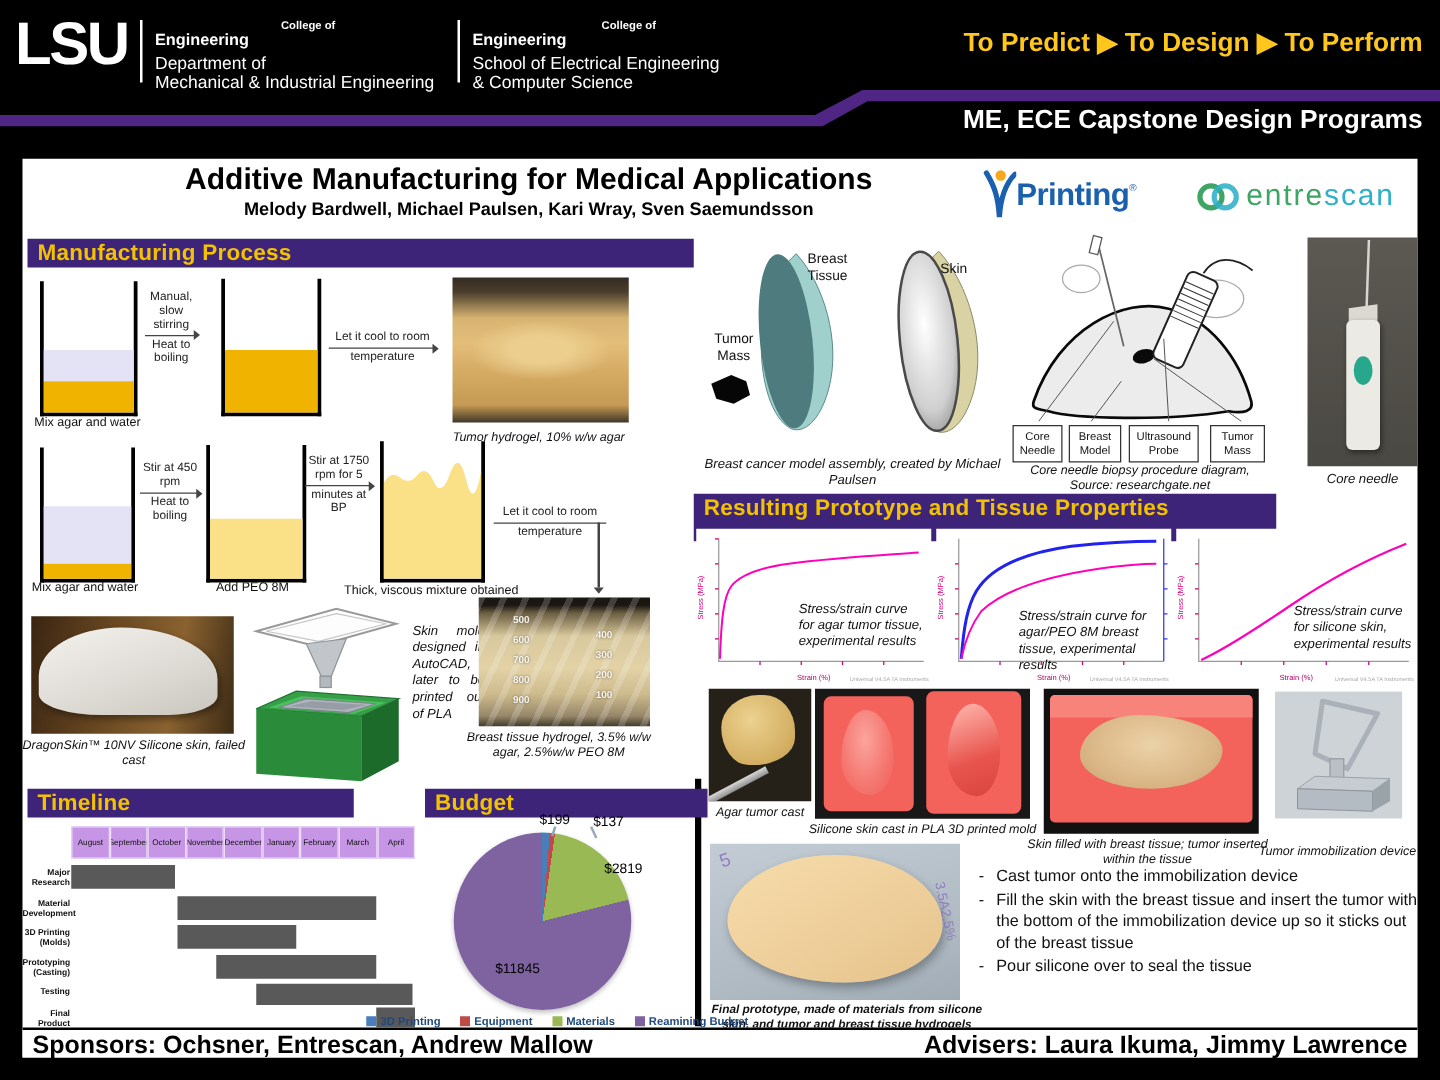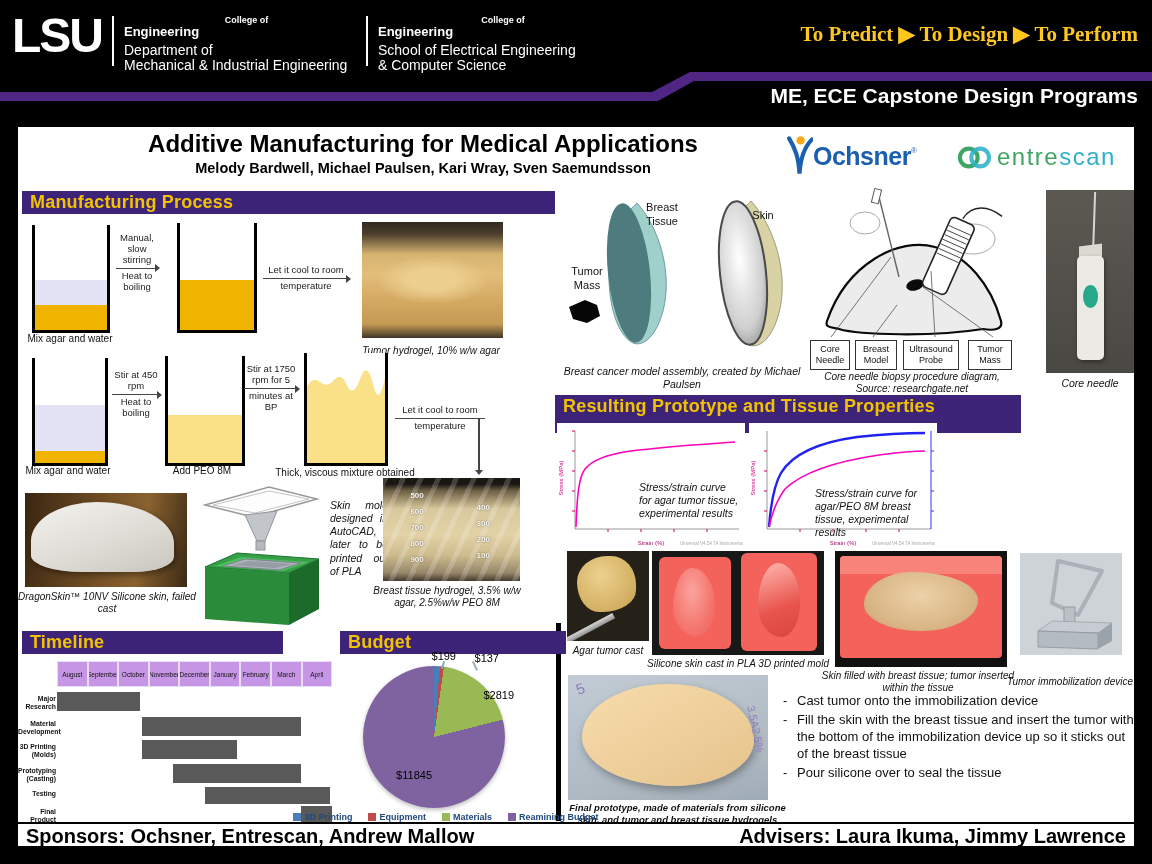--- a/index.html
+++ b/index.html
@@ -7,21 +7,21 @@
          font-family:"Liberation Sans",sans-serif;color:#111;}
   .abs{position:absolute;}
 
   
   .lsu{font-weight:900;font-size:48px;color:#fff;letter-spacing:-2px;}
   .hsep{width:2px;background:#fff;}
   .hblk{color:#fff;line-height:1.12;}
   .hcol1{font-size:9px;font-weight:bold;text-align:center;}
   .hcol2{font-size:13px;font-weight:bold;margin-bottom:3px;}
   .hname{font-size:14px;font-weight:normal;}
-  .motto{font-size:21px;font-weight:bold;color:#ffc71e;text-align:right;font-family:Liberation Serif, serif;}
+  .motto{font-size:21px;font-weight:bold;color:#ffc71e;text-align:right;}
   .program{font-size:21px;font-weight:bold;color:#fff;text-align:right;}
 
   
   .poster{position:absolute;left:18px;top:127px;width:1116px;height:719px;background:#fff;}
   .ptitle{font-size:24px;font-weight:bold;text-align:center;color:#000;}
   .pauthors{font-size:14.5px;font-weight:bold;text-align:center;color:#000;}
   .secthdr{background:#3d2478;color:#f2c200;font-weight:bold;font-size:18px;line-height:23px;
            padding-left:8px;letter-spacing:.2px;}
 
   
@@ -107,21 +107,21 @@
   <div class="poster">
 
     <div class="abs ptitle" style="left:0;top:3px;width:810px;">Additive Manufacturing for Medical Applications</div>
     <div class="abs pauthors" style="left:0;top:33px;width:810px;">Melody Bardwell, Michael Paulsen, Kari Wray, Sven Saemundsson</div>
 
     <div class="abs" style="left:768px;top:8px;display:flex;align-items:center;">
       <svg width="27" height="42" viewBox="0 0 26 40">
         <path d="M3,3 C9,13 12,21 13,37 C14,21 18,11 25,4" stroke="#1b5faf" stroke-width="4" fill="none" stroke-linecap="round"></path>
         <circle cx="14" cy="5" r="4" fill="#f7a81b"></circle>
       </svg>
-      <span style="font-size:25px;font-weight:bold;color:#1b5faf;letter-spacing:-0.5px;">Ochsner</span>
+      <span style="font-size:25px;font-weight:bold;color:#1b5faf;letter-spacing:-0.5px;">Printing</span>
       <span style="font-size:8px;color:#1b5faf;vertical-align:top;margin-top:-12px;">®</span>
     </div>
     <div class="abs" style="left:938px;top:16px;display:flex;align-items:center;gap:3px;">
       <svg width="38" height="27" viewBox="0 0 36 26">
         <circle cx="12" cy="13" r="8.5" stroke="#3fa564" stroke-width="4" fill="none"></circle>
         <circle cx="23" cy="13" r="8.5" stroke="#2fb0c9" stroke-width="4" fill="none" opacity="0.88"></circle>
       </svg>
       <span style="font-size:24px;letter-spacing:1.5px;">
         <span style="color:#3fa564;">entre</span><span style="color:#2fb0c9;">scan</span>
       </span>
@@ -297,20 +297,31 @@
         <path d="M182,88 h3 M182,68 h3 M182,48 h3 M182,28 h3" stroke="#33f" stroke-width="1"></path>
         <path d="M20,104 C22,78 25,62 32,50 C44,30 72,19 108,14 C136,11 160,10 176,10" stroke="#2222ee" stroke-width="2.4" fill="none"></path>
         <path d="M20,104 C23,90 27,78 36,66 C56,47 96,37 130,32 C152,29 168,28 176,28" stroke="#ff00bb" stroke-width="1.6" fill="none"></path>
       </svg>
       <div class="gcap" style="left:66px;top:64px;width:118px;">Stress/strain curve for agar/PEO 8M breast tissue, experimental results</div>
       <div class="gxl">Strain (%)</div>
       <div class="gyl">Stress (MPa)</div>
       <div class="gft">Universal V4.5A TA Instruments</div>
     </div>
 
+    <div class="graph" style="left:923px;top:296px;width:192px;height:124px;">
+      <svg width="192" height="124" viewBox="0 0 192 124">
+        <path d="M18,8 L18,106 L186,106" stroke="#999" stroke-width="1" fill="none"></path>
+        <path d="M52,106 v3 M86,106 v3 M120,106 v3 M154,106 v3 M15,88 h3 M15,68 h3 M15,48 h3 M15,28 h3" stroke="#c06" stroke-width="1"></path>
+        <path d="M20,105 L26,102 C44,93 64,80 92,61 C126,38 156,23 184,12" stroke="#ff00bb" stroke-width="1.8" fill="none"></path>
+      </svg>
+      <div class="gcap" style="left:94px;top:60px;width:94px;">Stress/strain curve for silicone skin, experimental results</div>
+      <div class="gxl">Strain (%)</div>
+      <div class="gyl">Stress (MPa)</div>
+      <div class="gft">Universal V4.5A TA Instruments</div>
+    </div>
 
     <div class="photo" style="left:549px;top:424px;width:82px;height:90px;background:#262118;">
       <div style="position:absolute;left:12%;top:6%;width:72%;height:62%;background:radial-gradient(ellipse at 40% 35%,#ecd18f,#d3af62 70%,#bd9a50);border-radius:55% 45% 60% 40%/50% 55% 42% 58%;"></div>
       <div style="position:absolute;left:-8%;bottom:10%;width:70%;height:6px;background:linear-gradient(#d8d8d8,#8f8f8f);transform:rotate(-28deg);"></div>
     </div>
     <div class="cap" style="left:534px;top:518px;width:112px;">Agar tumor cast</div>
 
     <div class="photo" style="left:634px;top:424px;width:172px;height:104px;background:#181818;">
       <div style="position:absolute;left:4%;top:6%;width:42%;height:88%;background:#f4625c;border-radius:6px;">
         <div style="position:absolute;left:20%;top:12%;width:58%;height:74%;background:radial-gradient(ellipse at 45% 35%,#fba49d,#f4766f 60%,#ef5f58);border-radius:46% 54% 42% 58%/60% 55% 45% 40%;"></div>

